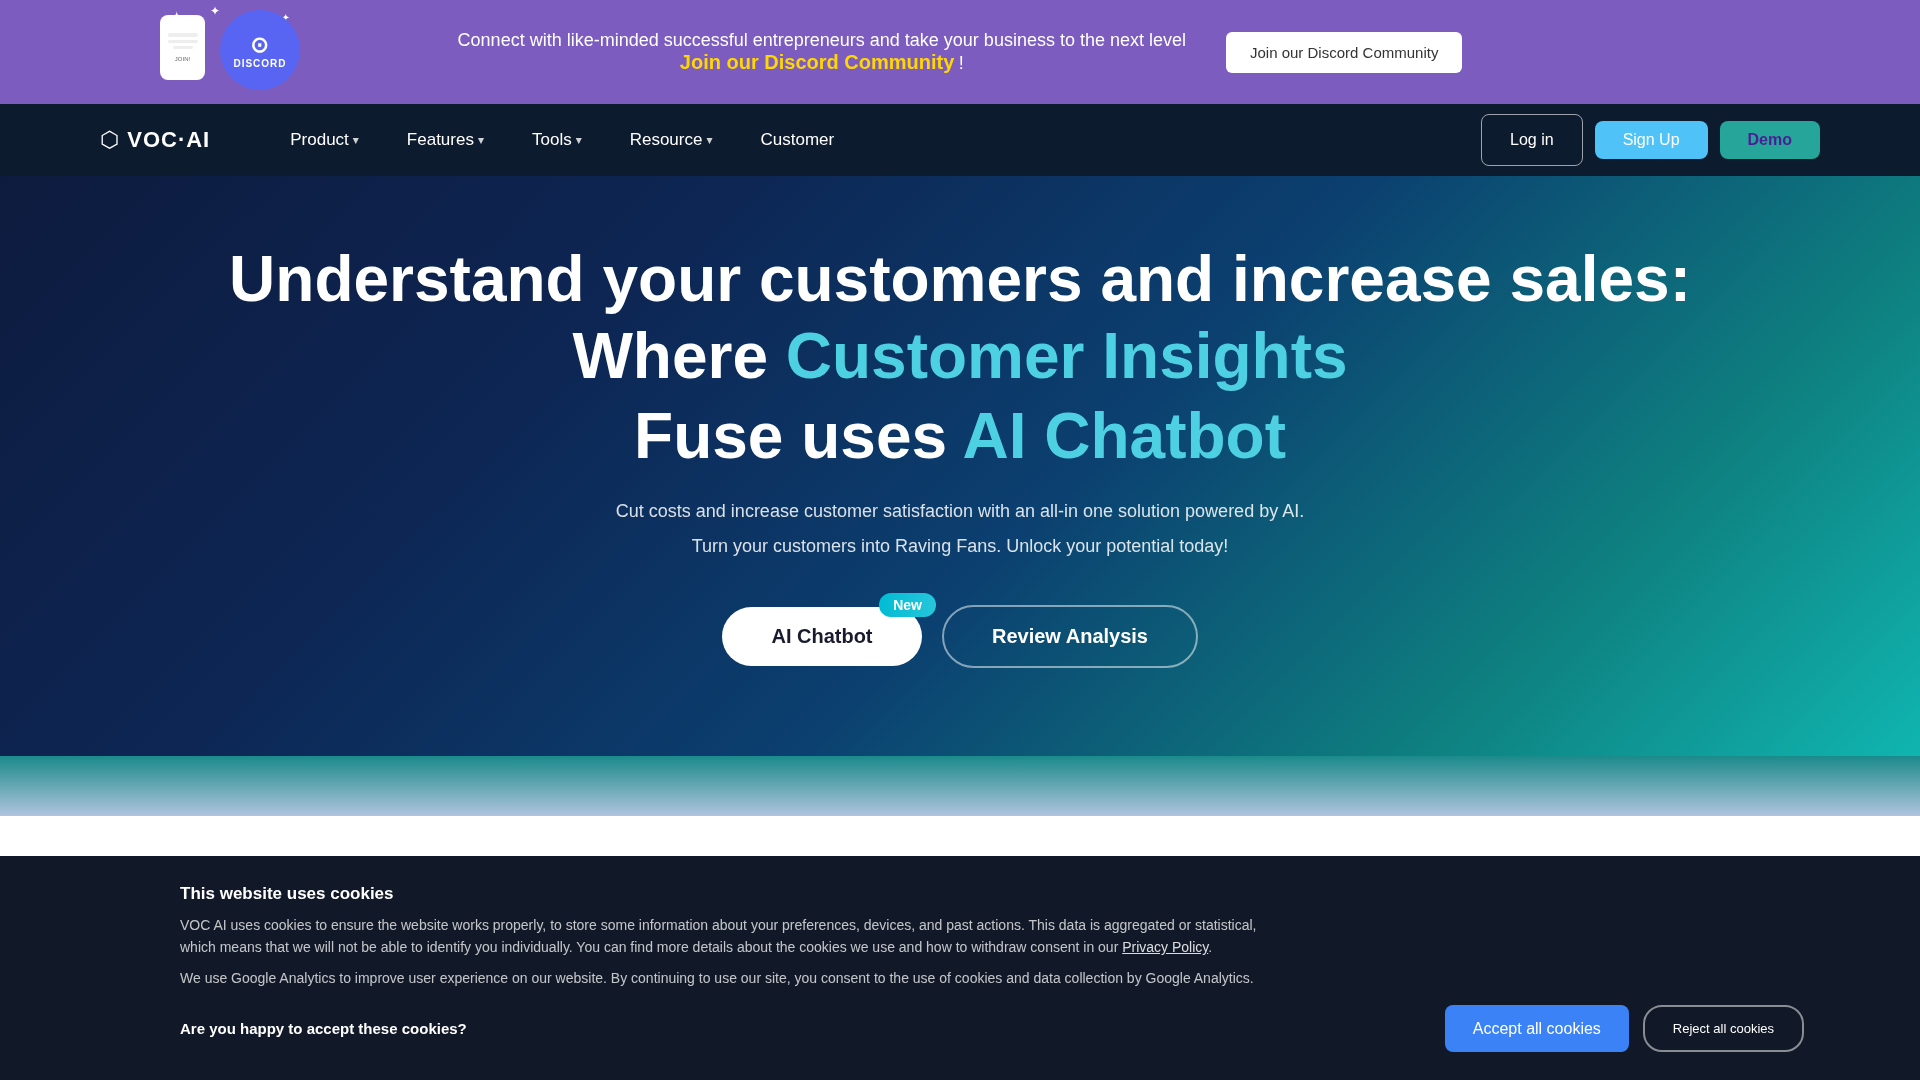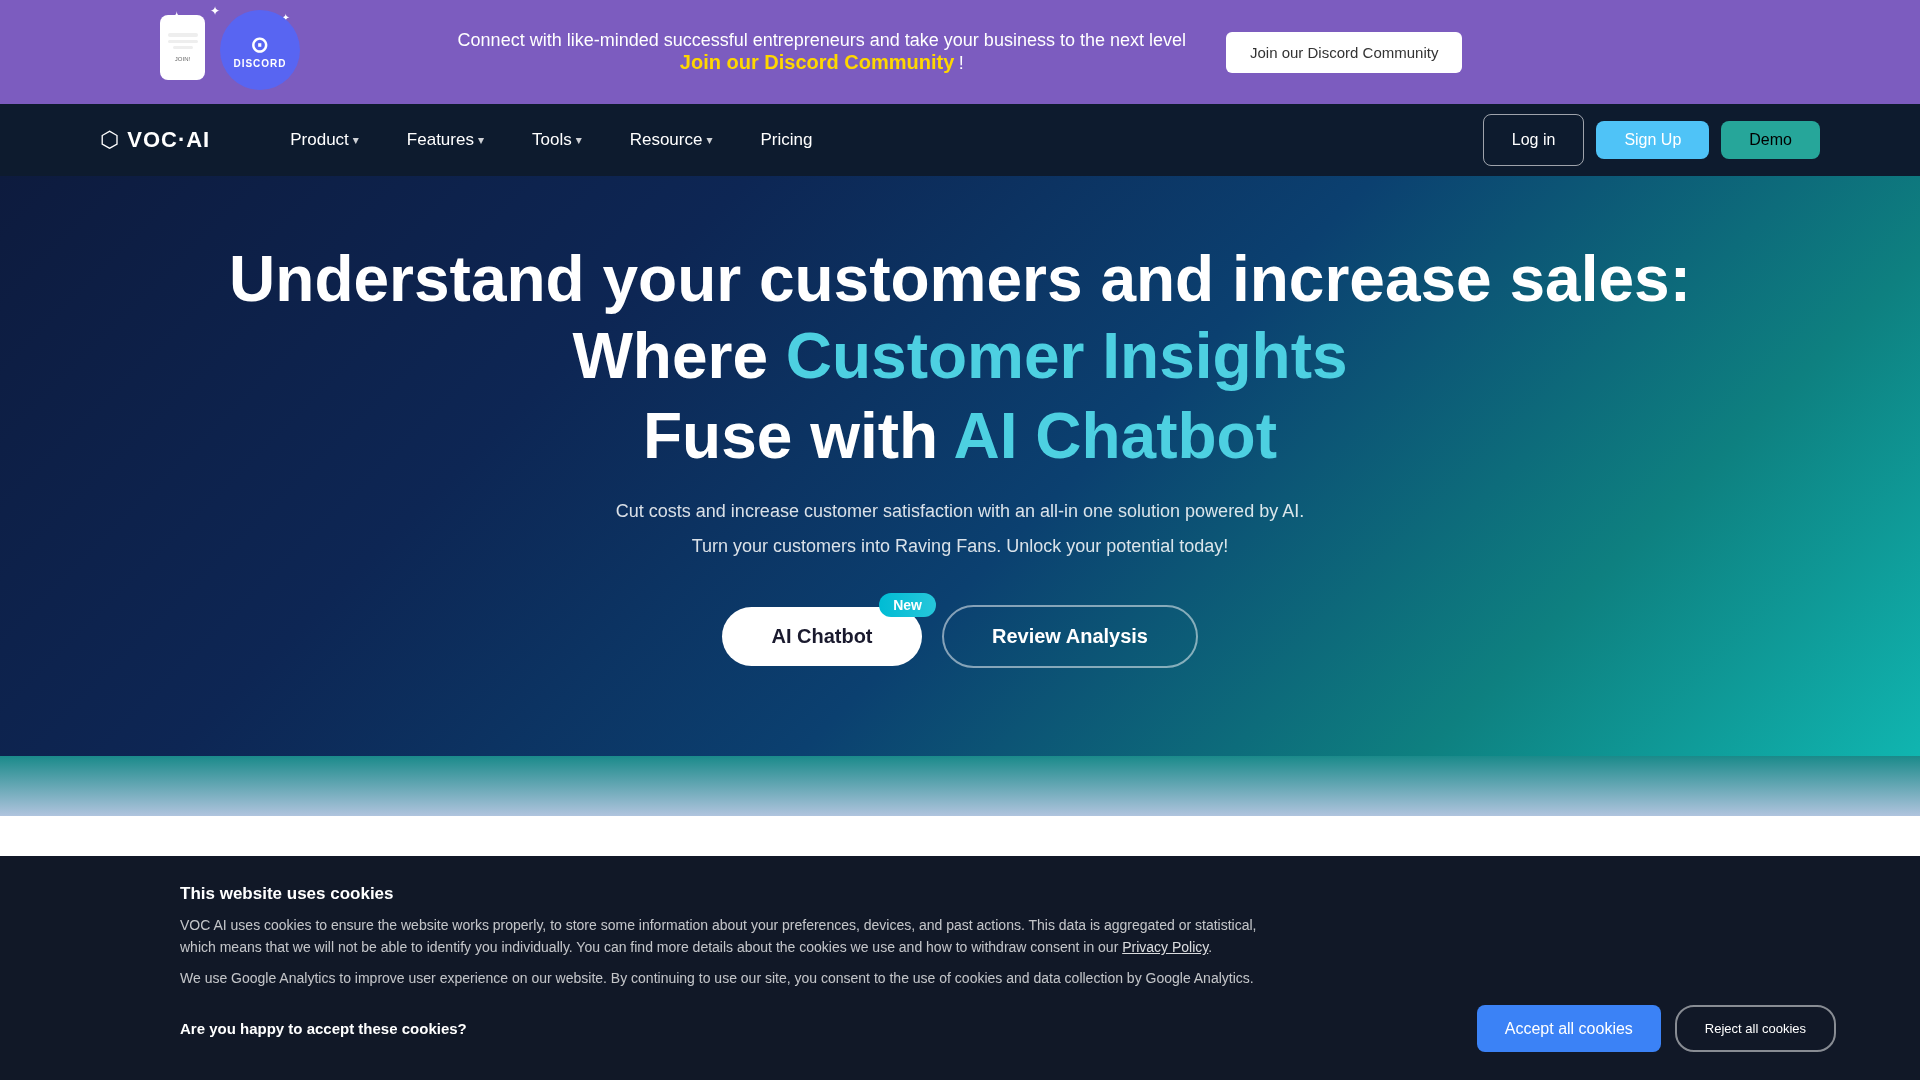--- a/index.html
+++ b/index.html
@@ -113,27 +113,27 @@
       color: white;
       border: none;
       border-radius: 8px;
       padding: 10px 28px;
       font-size: 16px;
       cursor: pointer;
       font-weight: 500;
     }
     .btn-demo {
       background: #26A69A;
-      color: #000000;
+      color: #4c1d95;
       border: none;
       border-radius: 8px;
       padding: 10px 28px;
       font-size: 16px;
       cursor: pointer;
-      font-weight: 400;
+      font-weight: 700;
     }
 
     
     .hero {
       background: linear-gradient(135deg, #0D1B3E 0%, #0D2654 30%, #0B4070 55%, #0E8080 80%, #10B5B0 100%);
       width: 100%;
       min-height: 580px;
       display: flex;
       flex-direction: column;
       align-items: center;
@@ -224,21 +224,21 @@
       width: 100%;
       height: 60px;
       background: linear-gradient(180deg, #1a8a8a 0%, #b0c4de 100%);
       position: relative;
     }
 
     
     .cookie-banner {
       background: #111827;
       width: 100%;
-      padding: 28px 84px 28px 180px;
+      padding: 28px 116px 28px 180px;
       position: fixed;
       bottom: 0;
       left: 0;
       z-index: 100;
     }
     .cookie-title {
       color: white;
       font-size: 17px;
       font-weight: 700;
       margin-bottom: 10px;
@@ -352,37 +352,37 @@
     </button>
     <button class="nav-item">
       <span>Tools</span>
       <span class="chevron">▾</span>
     </button>
     <button class="nav-item">
       <span>Resource</span>
       <span class="chevron">▾</span>
     </button>
     <button class="nav-item">
-      <span>Pricing</span>
+      <span>Customer</span>
     </button>
   </div>
   <div class="nav-auth">
     <button class="btn-login">Log in</button>
     <button class="btn-signup">Sign Up</button>
     <button class="btn-demo">Demo</button>
   </div>
 </nav>
 
 <section class="hero">
   <h1 class="hero-title-line1">Understand your customers and increase sales:</h1>
   <h1 class="hero-title-line2">
     <span>Where </span><span class="highlight-blue">Customer Insights</span>
   </h1>
   <h1 class="hero-title-line3">
-    <span>Fuse with </span><span class="highlight-blue">AI Chatbot</span>
+    <span>Fuse uses </span><span class="highlight-blue">AI Chatbot</span>
   </h1>
   <p class="hero-sub">Cut costs and increase customer satisfaction with an all-in one solution powered by AI.</p>
   <p class="hero-sub2">Turn your customers into Raving Fans. Unlock your potential today!</p>
   <div class="hero-buttons">
     <div class="btn-ai-chatbot-wrap">
       <span class="new-badge">New</span>
       <button class="btn-ai-chatbot">AI Chatbot</button>
     </div>
     <button class="btn-review-analysis">Review Analysis</button>
   </div>

